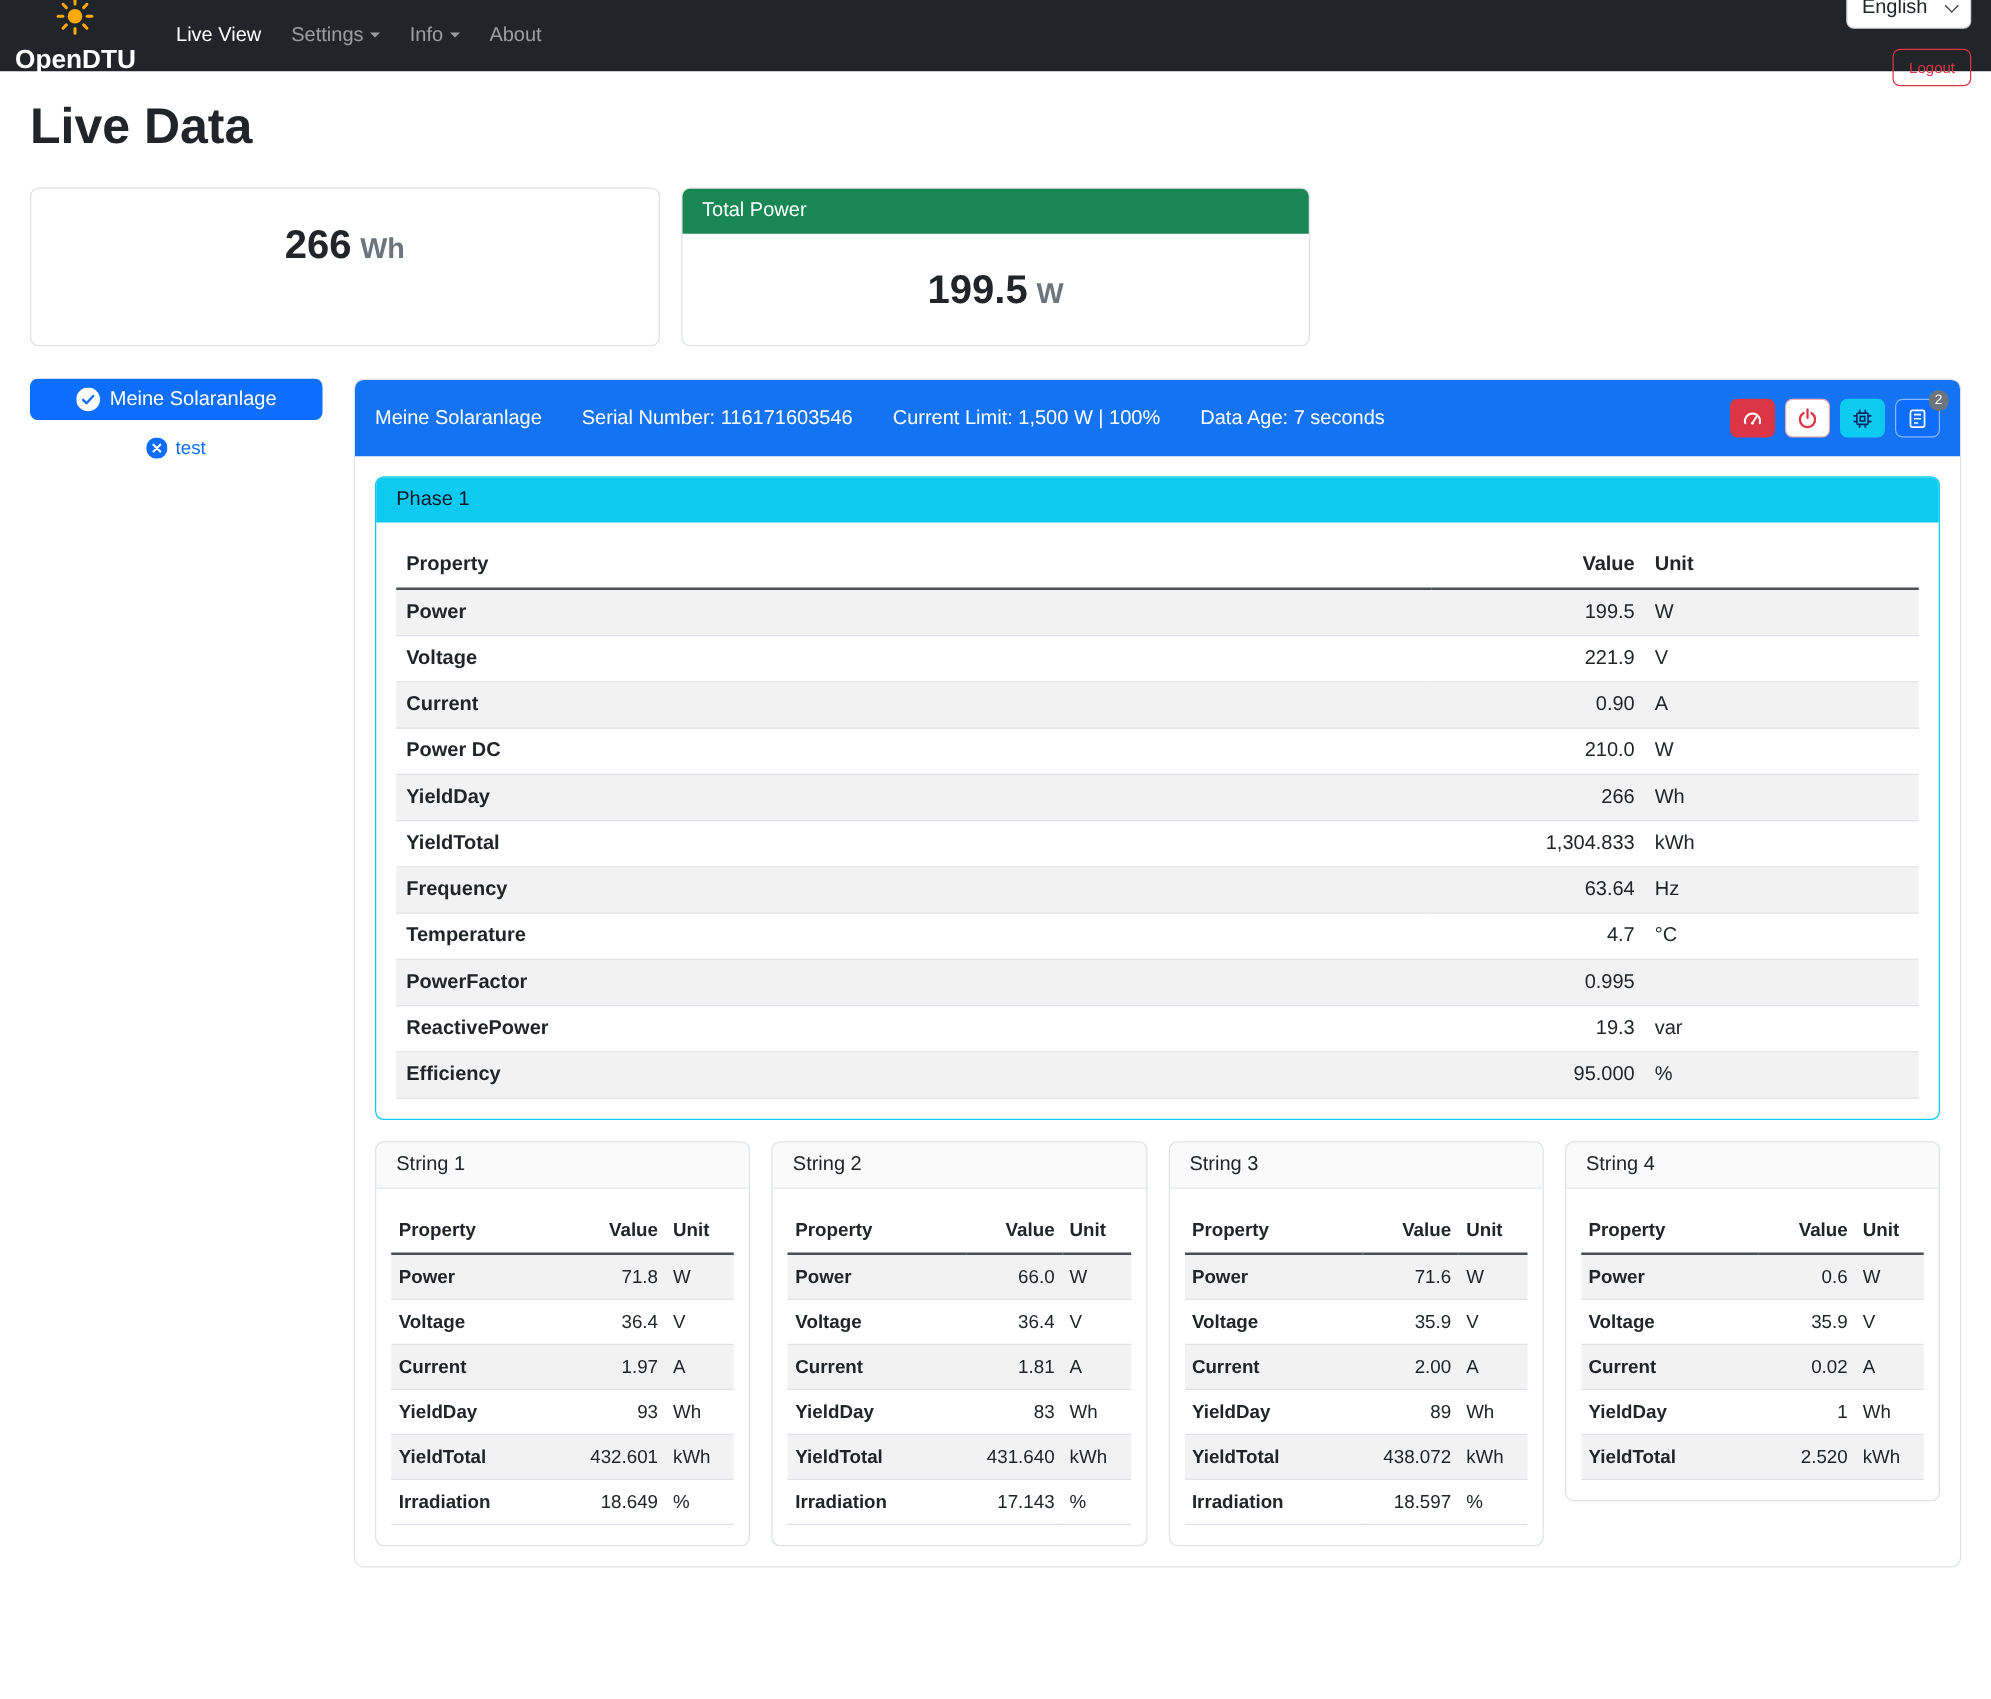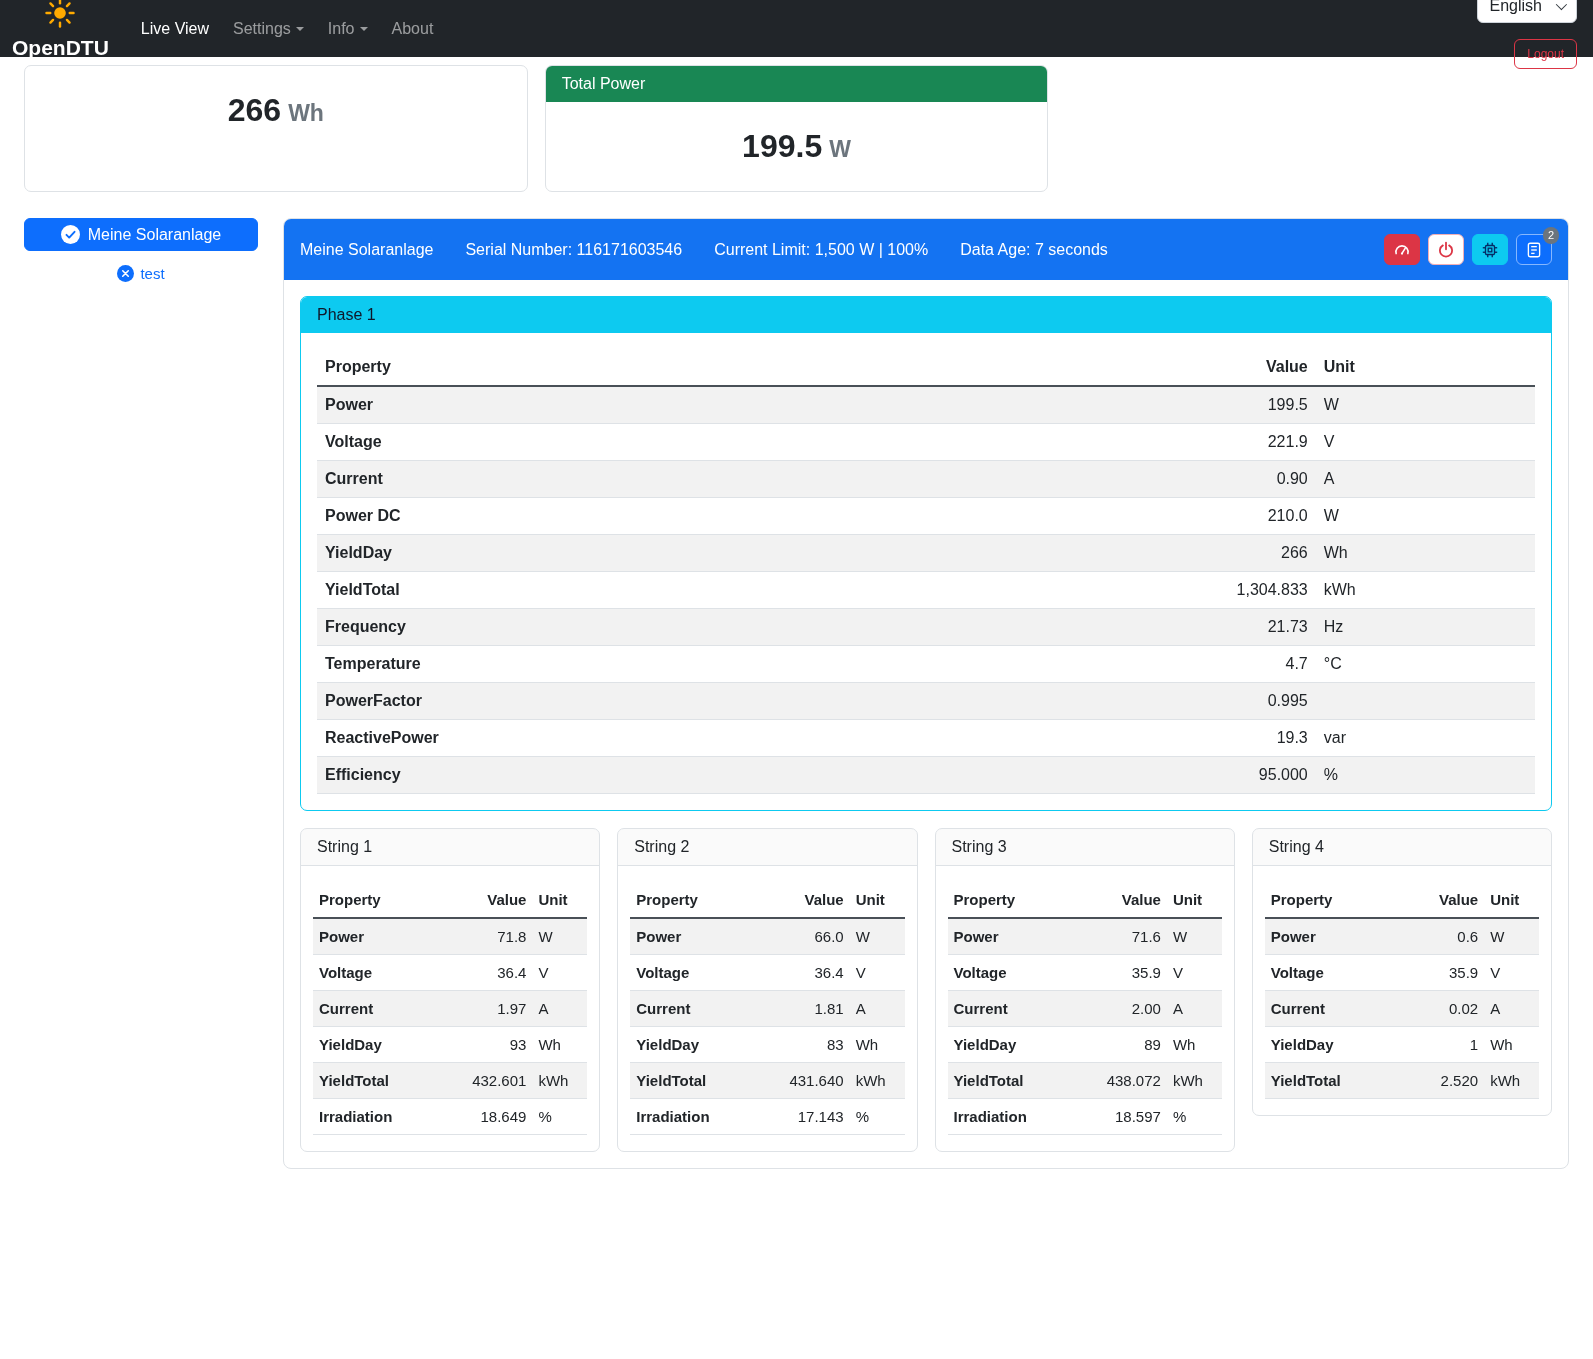--- a/index.html
+++ b/index.html
@@ -181,20 +181,21 @@
     <div class="lang-select">
       <span>English</span>
       <span class="chevron-down"></span>
     </div>
     <button class="logout-btn">Logout</button>
   </div>
 </nav>
 
 <div class="container">
 
+  <h1 class="page-title">Live Data</h1>
 
   <div class="cards-row">
     <div class="summary-card">
       <div class="card-body">
         <span class="summary-value">266</span><span class="summary-unit">Wh</span>
       </div>
     </div>
     <div class="summary-card">
       <div class="card-header">Total Power</div>
       <div class="card-body">
@@ -319,21 +320,21 @@
                     <td class="col-val">266</td>
                     <td class="col-unit">Wh</td>
                   </tr>
                   <tr>
                     <th>YieldTotal</th>
                     <td class="col-val">1,304.833</td>
                     <td class="col-unit">kWh</td>
                   </tr>
                   <tr>
                     <th>Frequency</th>
-                    <td class="col-val">21.73</td>
+                    <td class="col-val">63.64</td>
                     <td class="col-unit">Hz</td>
                   </tr>
                   <tr>
                     <th>Temperature</th>
                     <td class="col-val">4.7</td>
                     <td class="col-unit">°C</td>
                   </tr>
                   <tr>
                     <th>PowerFactor</th>
                     <td class="col-val">0.995</td>

